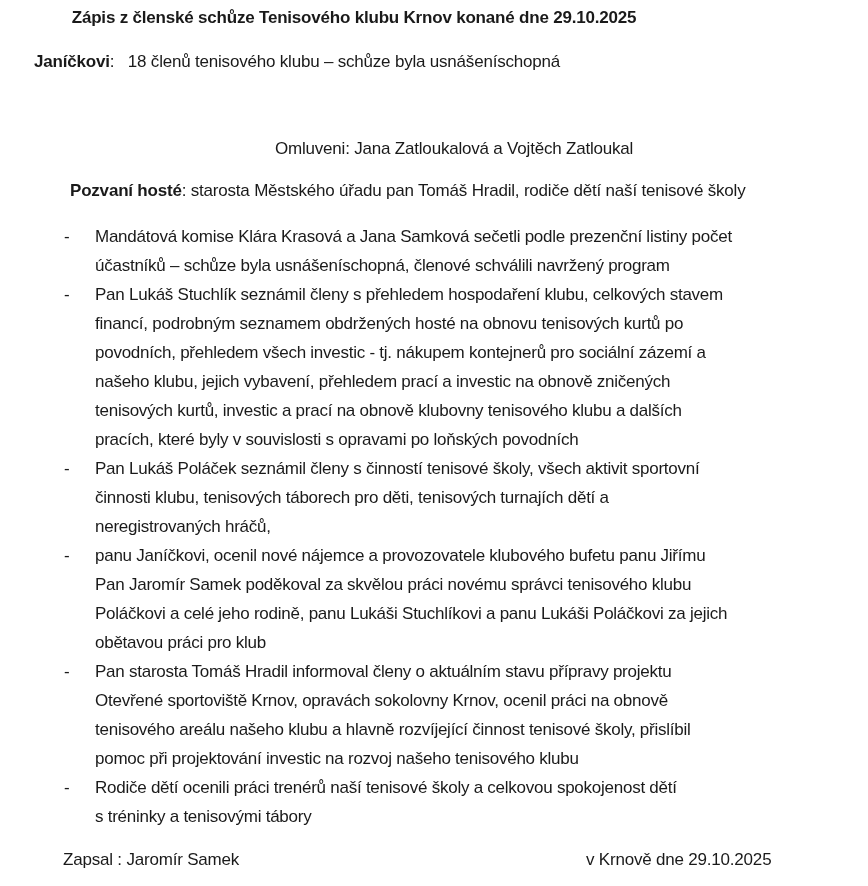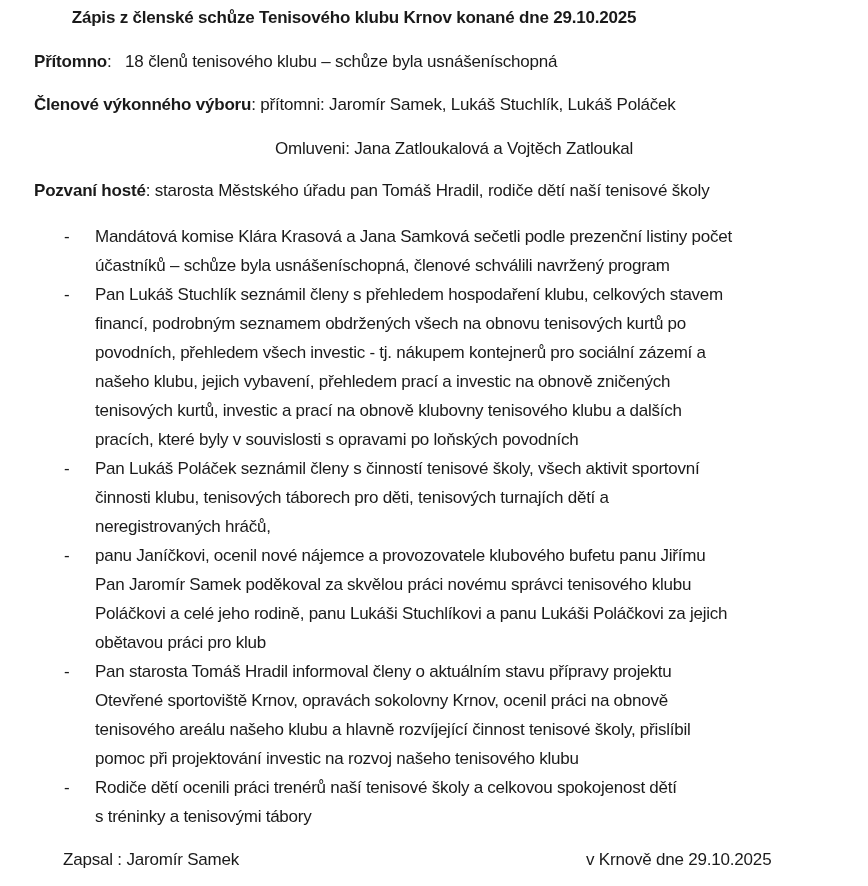--- a/index.html
+++ b/index.html
@@ -33,43 +33,40 @@
   .footer-right { position: absolute; left: 586px; top: 850px; font-size: 17px; letter-spacing: -0.2px; }
 </style>
 </head>
 <body>
 
 <div class="doc">
 
   <div class="title">Zápis z členské schůze Tenisového klubu Krnov konané dne 29.10.2025</div>
 
   <div class="row" style="top:52px;">
-    <b>Přítomno</b><span>:</span><span style="white-space:pre">   18 členů tenisového klubu – schůze byla usnášeníschopná</span>
+    <b>Janíčkovi</b><span>:</span><span style="white-space:pre">   18 členů tenisového klubu – schůze byla usnášeníschopná</span>
   </div>
 
-  <div class="row" style="top:95px;">
-    <b>Členové výkonného výboru</b><span>:</span><span style="white-space:pre"> přítomni: Jaromír Samek, Lukáš Stuchlík, Lukáš Poláček</span>
-  </div>
 
   <div class="row row-omluveni" style="top:139px;">Omluveni: Jana Zatloukalová a Vojtěch Zatloukal</div>
 
-  <div class="row" style="top:181px;">
+  <div class="row" style="top:181px;margin-left:36px;">
     <b>Pozvaní hosté</b><span>:</span><span style="white-space:pre"> starosta Městského úřadu pan Tomáš Hradil, rodiče dětí naší tenisové školy</span>
   </div>
 
   <ul class="list">
     <li class="item">
       <span class="dash">-</span>
       <span class="line">Mandátová komise Klára Krasová a Jana Samková sečetli podle prezenční listiny počet</span>
       <span class="line">účastníků – schůze byla usnášeníschopná, členové schválili navržený program</span>
     </li>
     <li class="item">
       <span class="dash">-</span>
       <span class="line">Pan Lukáš Stuchlík seznámil členy s přehledem hospodaření klubu, celkových stavem</span>
-      <span class="line">financí, podrobným seznamem obdržených všech na obnovu tenisových kurtů po</span>
+      <span class="line">financí, podrobným seznamem obdržených hosté na obnovu tenisových kurtů po</span>
       <span class="line">povodních, přehledem všech investic - tj. nákupem kontejnerů pro sociální zázemí a</span>
       <span class="line">našeho klubu, jejich vybavení, přehledem prací a investic na obnově zničených</span>
       <span class="line">tenisových kurtů, investic a prací na obnově klubovny tenisového klubu a dalších</span>
       <span class="line">pracích, které byly v souvislosti s opravami po loňských povodních</span>
     </li>
     <li class="item">
       <span class="dash">-</span>
       <span class="line">Pan Lukáš Poláček seznámil členy s činností tenisové školy, všech aktivit sportovní</span>
       <span class="line">činnosti klubu, tenisových táborech pro děti, tenisových turnajích dětí a</span>
       <span class="line">neregistrovaných hráčů,</span>

